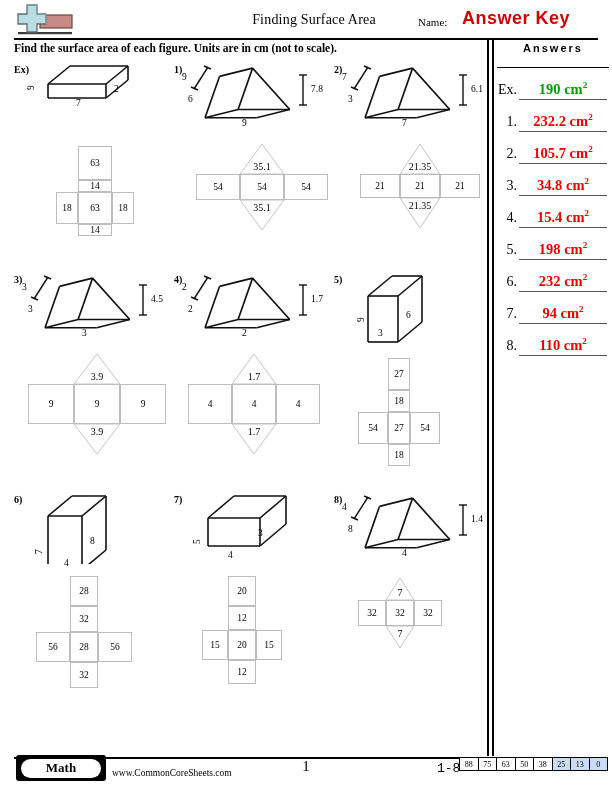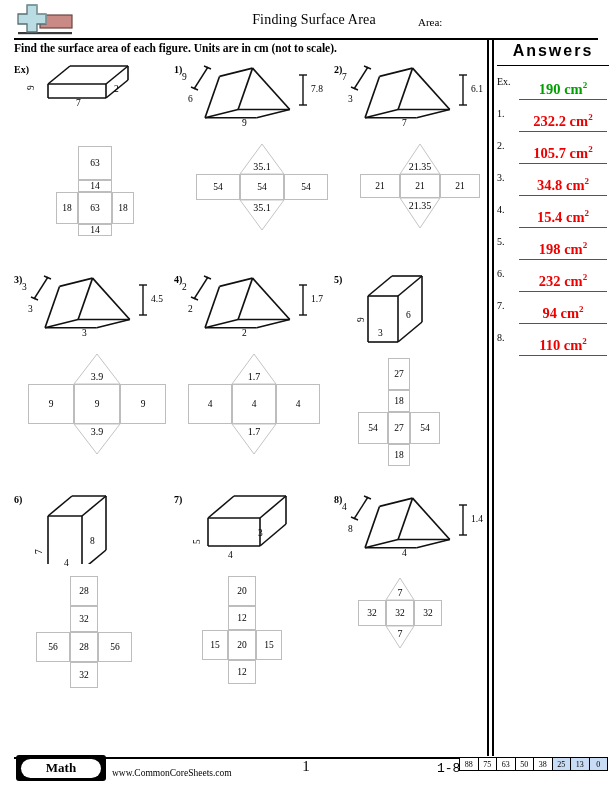--- a/index.html
+++ b/index.html
@@ -37,27 +37,27 @@
 
   
   .vdiv { position:absolute; top:40px; width:1.5px; height:716px; background:#000; }
   #vdiv1 { left:487px; }
   #vdiv2 { left:492px; }
 
   
   #answers-title {
     position:absolute; left:497px; top:42px; width:112px; text-align:center;
     font-family:"Liberation Sans","DejaVu Sans",sans-serif;
-    font-weight:bold; font-size:16px; letter-spacing:2px;
-    border-bottom:1.5px solid #000; padding-bottom:5px;
+    font-weight:bold; font-size:11px; letter-spacing:2px;
+    border-bottom:1.5px solid #000; padding-bottom:13px;
   }
   .ans-row { position:absolute; left:497px; width:110px; height:32px; }
   .ans-num {
-    position:absolute; left:0; bottom:13px; width:20px; text-align:left;
-    font-size:10px; font-family:"Liberation Serif",serif;
+    position:absolute; left:0; bottom:2px; width:20px; text-align:right;
+    font-size:14px; font-family:"Liberation Serif",serif;
   }
   .ans-line {
     position:absolute; left:22px; bottom:0; width:88px;
     border-bottom:1.2px solid #555; height:26px;
   }
   .ans-val {
     position:absolute; left:22px; bottom:2px; width:88px; text-align:center;
     font-family:"Liberation Serif","DejaVu Serif",serif;
     font-weight:bold; font-size:14.5px; color:#ee0000; white-space:nowrap;
   }
@@ -134,21 +134,22 @@
     <svg width="58" height="34" viewBox="0 0 58 34">
       <rect x="2" y="29" width="54" height="2.2" fill="#3a3a3a"></rect>
       <rect x="24" y="12" width="32" height="13" fill="#c98a86" stroke="#6b4542" stroke-width="1.2"></rect>
       <g stroke="#5a6f73" stroke-width="1.3" fill="#b9dde2">
         <path d="M11 2 H21 V11 H30 V21 H21 V29 H11 V21 H2 V11 H11 Z"></path>
       </g>
       <path d="M11 2 H21 V11 H30 V21" fill="none" stroke="#8aa8ad" stroke-width="1"></path>
     </svg>
   </div>
   <div id="title">Finding Surface Area</div>
-  <div id="name-label">Area:</div>
+  <div id="name-label">Name:</div>
+  <div id="answer-key">Answer Key</div>
 </div>
 <div id="hrule"></div>
 <div id="instructions">Find the surface area of each figure. Units are in cm (not to scale).</div>
 
 <div class="vdiv" id="vdiv1"></div>
 <div class="vdiv" id="vdiv2"></div>
 
 <div id="answers-panel">
   <div id="answers-title">Answers</div>
   <div id="answers-rows">

